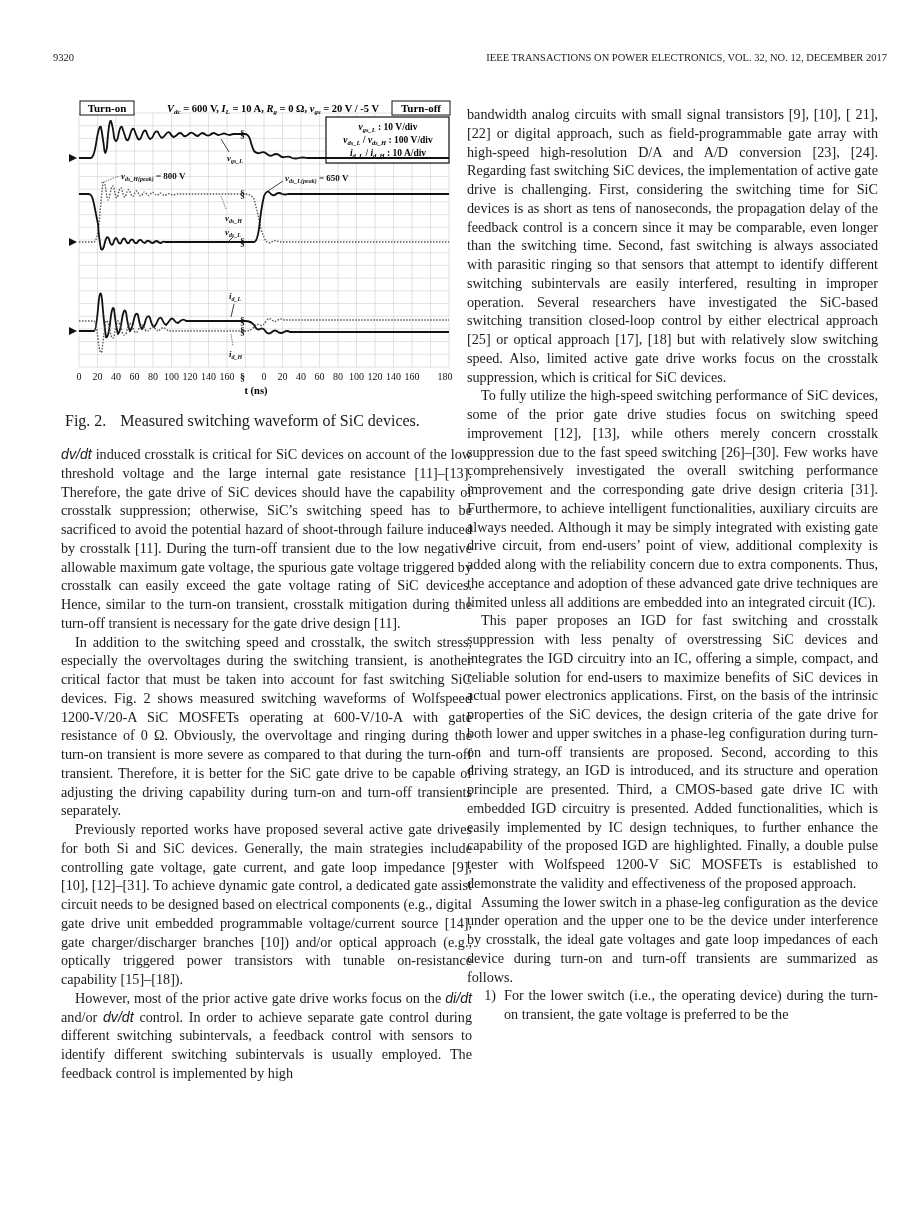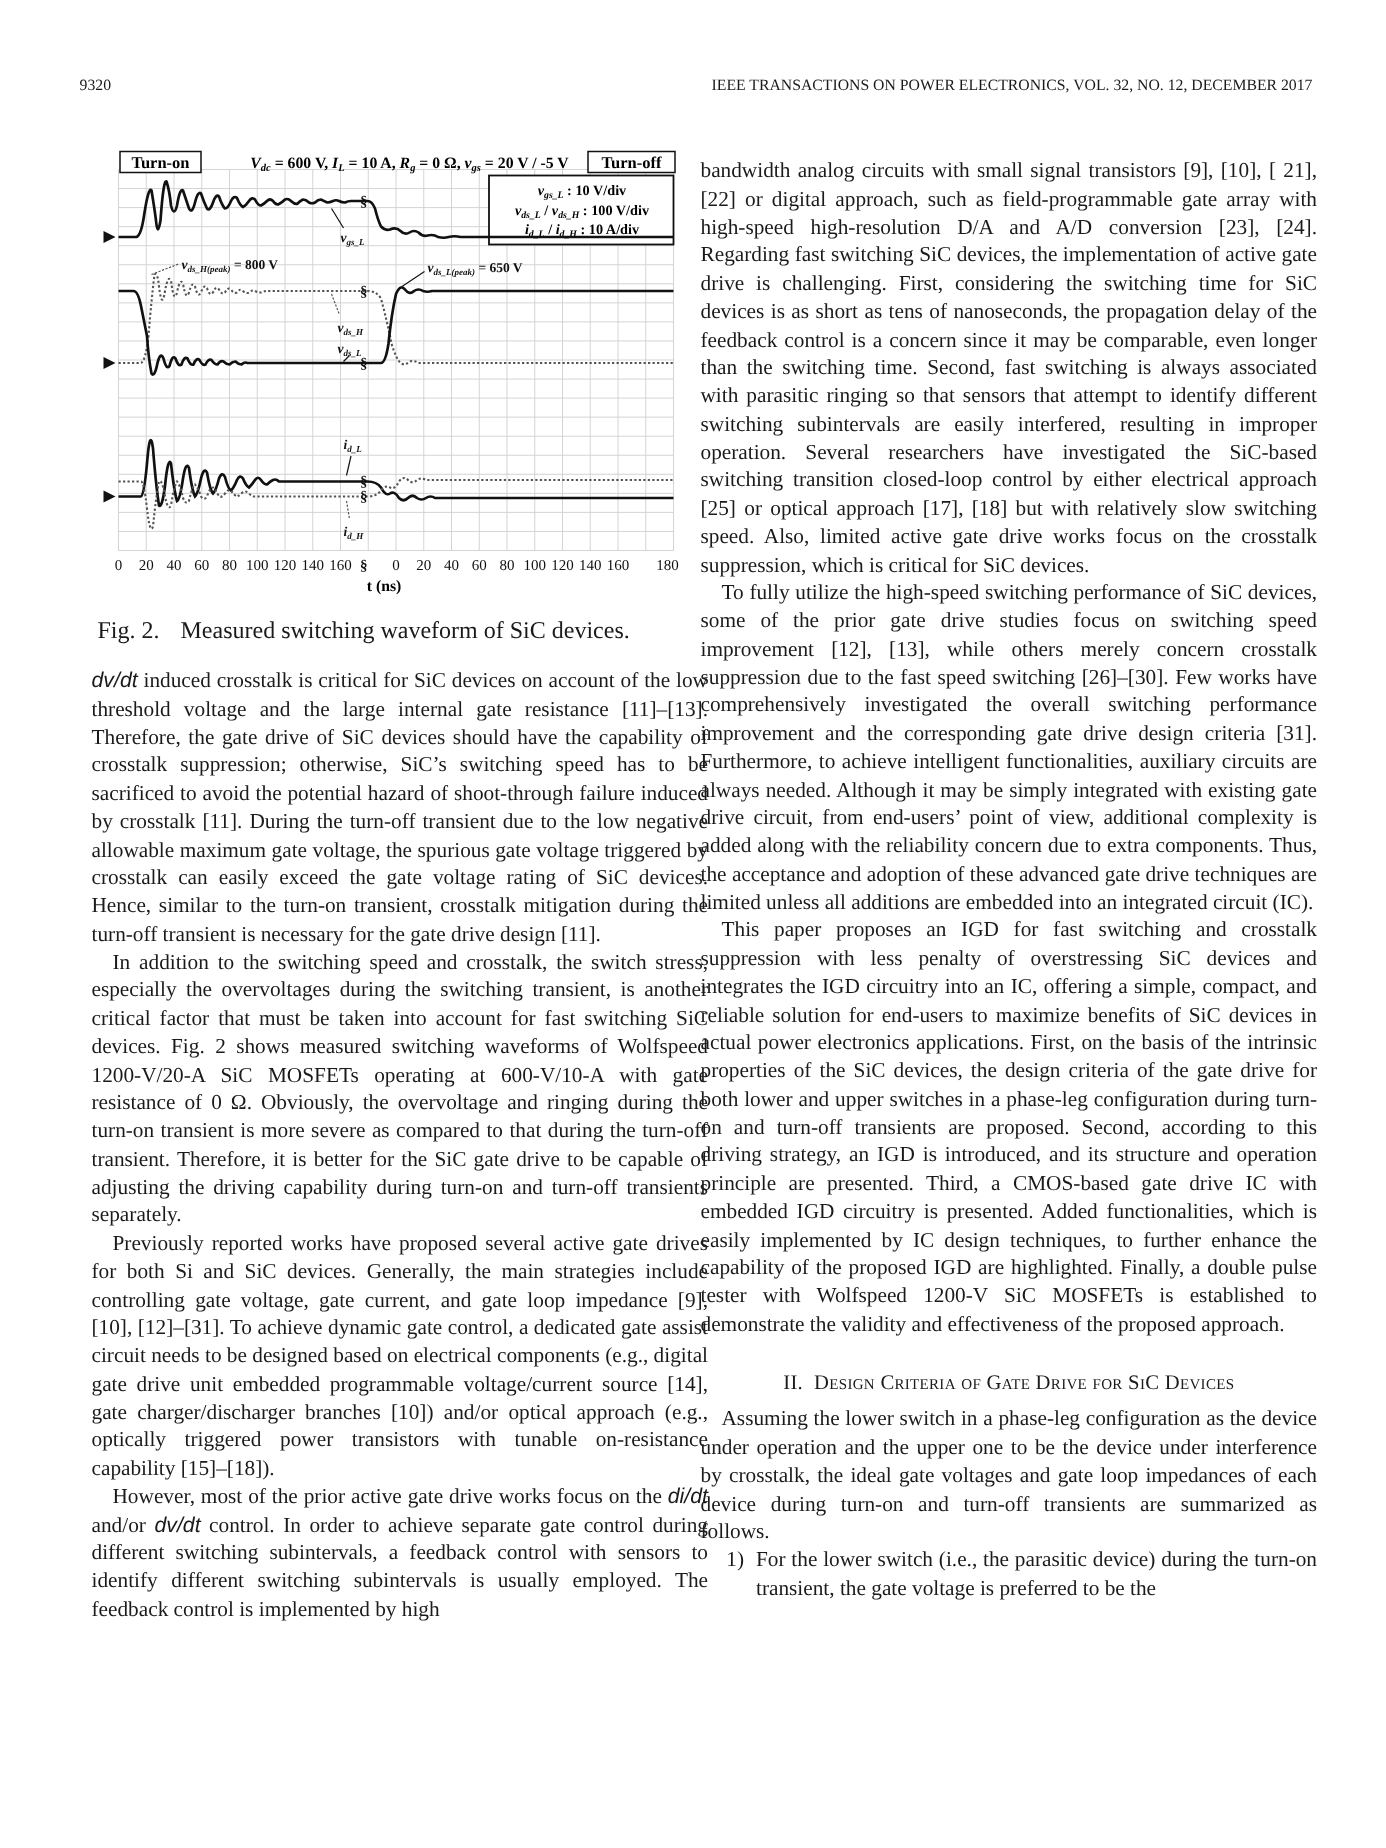--- a/index.html
+++ b/index.html
@@ -1,21 +1,21 @@
 <!DOCTYPE html>
 <html><head>
 <meta charset="utf-8">
 <style>
   html, body { margin:0; padding:0; background:#ffffff; }
   body { width:924px; height:1232px; position:relative; overflow:hidden;
          font-family:"Liberation Serif","DejaVu Serif",serif; color:#1a1a1a; }
   .running-head { position:absolute; top:52px; left:37px; right:37px; height:14px;
                   font-size:10.5px; letter-spacing:0; }
   .running-head .pg { position:absolute; left:16px; top:0; }
-  .running-head .jr { position:absolute; right:12px; top:0;text-align:right; }
+  .running-head .jr { position:absolute; right:0; top:0;text-align:right; }
 
   .col { position:absolute; width:411px; font-size:14.2px; line-height:18.75px;
          text-align:justify; hyphens:none; }
   .col-left  { left:61px; }
   .col-right { left:467px; top:105px; }
 
   .p { margin:0; text-indent:0; }
   .p.ind { text-indent:14px; }
   .math { font-style:italic; font-family:Liberation Sans, sans-serif; }
 
@@ -184,19 +184,18 @@
   <p class="p"><span class="math">dv/dt</span><span> induced crosstalk is critical for SiC devices on account of the low threshold voltage and the large internal gate resistance [11]–[13]. Therefore, the gate drive of SiC devices should have the capability of crosstalk suppression; otherwise, SiC’s switching speed has to be sacrificed to avoid the potential hazard of shoot-through failure induced by crosstalk [11]. During the turn-off transient due to the low negative allowable maximum gate voltage, the spurious gate voltage triggered by crosstalk can easily exceed the gate voltage rating of SiC devices. Hence, similar to the turn-on transient, crosstalk mitigation during the turn-off transient is necessary for the gate drive design [11].</span></p>
   <p class="p ind">In addition to the switching speed and crosstalk, the switch stress, especially the overvoltages during the switching transient, is another critical factor that must be taken into account for fast switching SiC devices. Fig. 2 shows measured switching waveforms of Wolfspeed 1200-V/20-A SiC MOSFETs operating at 600-V/10-A with gate resistance of 0 Ω. Obviously, the overvoltage and ringing during the turn-on transient is more severe as compared to that during the turn-off transient. Therefore, it is better for the SiC gate drive to be capable of adjusting the driving capability during turn-on and turn-off transients separately.</p>
   <p class="p ind">Previously reported works have proposed several active gate drives for both Si and SiC devices. Generally, the main strategies include controlling gate voltage, gate current, and gate loop impedance [9], [10], [12]–[31]. To achieve dynamic gate control, a dedicated gate assist circuit needs to be designed based on electrical components (e.g., digital gate drive unit embedded programmable voltage/current source [14], gate charger/discharger branches [10]) and/or optical approach (e.g., optically triggered power transistors with tunable on-resistance capability [15]–[18]).</p>
   <p class="p ind"><span>However, most of the prior active gate drive works focus on the </span><span class="math">di/dt</span><span> and/or </span><span class="math">dv/dt</span><span> control. In order to achieve separate gate control during different switching subintervals, a feedback control with sensors to identify different switching subintervals is usually employed. The feedback control is implemented by high</span></p>
 </div>
 
 <div class="col col-right">
   <p class="p">bandwidth analog circuits with small signal transistors [9], [10], [ 21], [22] or digital approach, such as field-programmable gate array with high-speed high-resolution D/A and A/D conversion [23], [24]. Regarding fast switching SiC devices, the implementation of active gate drive is challenging. First, considering the switching time for SiC devices is as short as tens of nanoseconds, the propagation delay of the feedback control is a concern since it may be comparable, even longer than the switching time. Second, fast switching is always associated with parasitic ringing so that sensors that attempt to identify different switching subintervals are easily interfered, resulting in improper operation. Several researchers have investigated the SiC-based switching transition closed-loop control by either electrical approach [25] or optical approach [17], [18] but with relatively slow switching speed. Also, limited active gate drive works focus on the crosstalk suppression, which is critical for SiC devices.</p>
   <p class="p ind">To fully utilize the high-speed switching performance of SiC devices, some of the prior gate drive studies focus on switching speed improvement [12], [13], while others merely concern crosstalk suppression due to the fast speed switching [26]–[30]. Few works have comprehensively investigated the overall switching performance improvement and the corresponding gate drive design criteria [31]. Furthermore, to achieve intelligent functionalities, auxiliary circuits are always needed. Although it may be simply integrated with existing gate drive circuit, from end-users’ point of view, additional complexity is added along with the reliability concern due to extra components. Thus, the acceptance and adoption of these advanced gate drive techniques are limited unless all additions are embedded into an integrated circuit (IC).</p>
   <p class="p ind">This paper proposes an IGD for fast switching and crosstalk suppression with less penalty of overstressing SiC devices and integrates the IGD circuitry into an IC, offering a simple, compact, and reliable solution for end-users to maximize benefits of SiC devices in actual power electronics applications. First, on the basis of the intrinsic properties of the SiC devices, the design criteria of the gate drive for both lower and upper switches in a phase-leg configuration during turn-on and turn-off transients are proposed. Second, according to this driving strategy, an IGD is introduced, and its structure and operation principle are presented. Third, a CMOS-based gate drive IC with embedded IGD circuitry is presented. Added functionalities, which is easily implemented by IC design techniques, to further enhance the capability of the proposed IGD are highlighted. Finally, a double pulse tester with Wolfspeed 1200-V SiC MOSFETs is established to demonstrate the validity and effectiveness of the proposed approach.</p>
-  <div class="section-title"><span>II.</span>&nbsp; <span class="sc">Design Criteria of Gate Drive for SiC Devices</span></div>
   <p class="p ind">Assuming the lower switch in a phase-leg configuration as the device under operation and the upper one to be the device under interference by crosstalk, the ideal gate voltages and gate loop impedances of each device during turn-on and turn-off transients are summarized as follows.</p>
   <div class="list-item">
     <span class="num">1)</span>
-    <span class="txt">For the lower switch (i.e., the parasitic device) during the turn-on transient, the gate voltage is preferred to be the</span>
+    <span class="txt">For the lower switch (i.e., the operating device) during the turn-on transient, the gate voltage is preferred to be the</span>
   </div>
 </div>
 
 </body></html>

